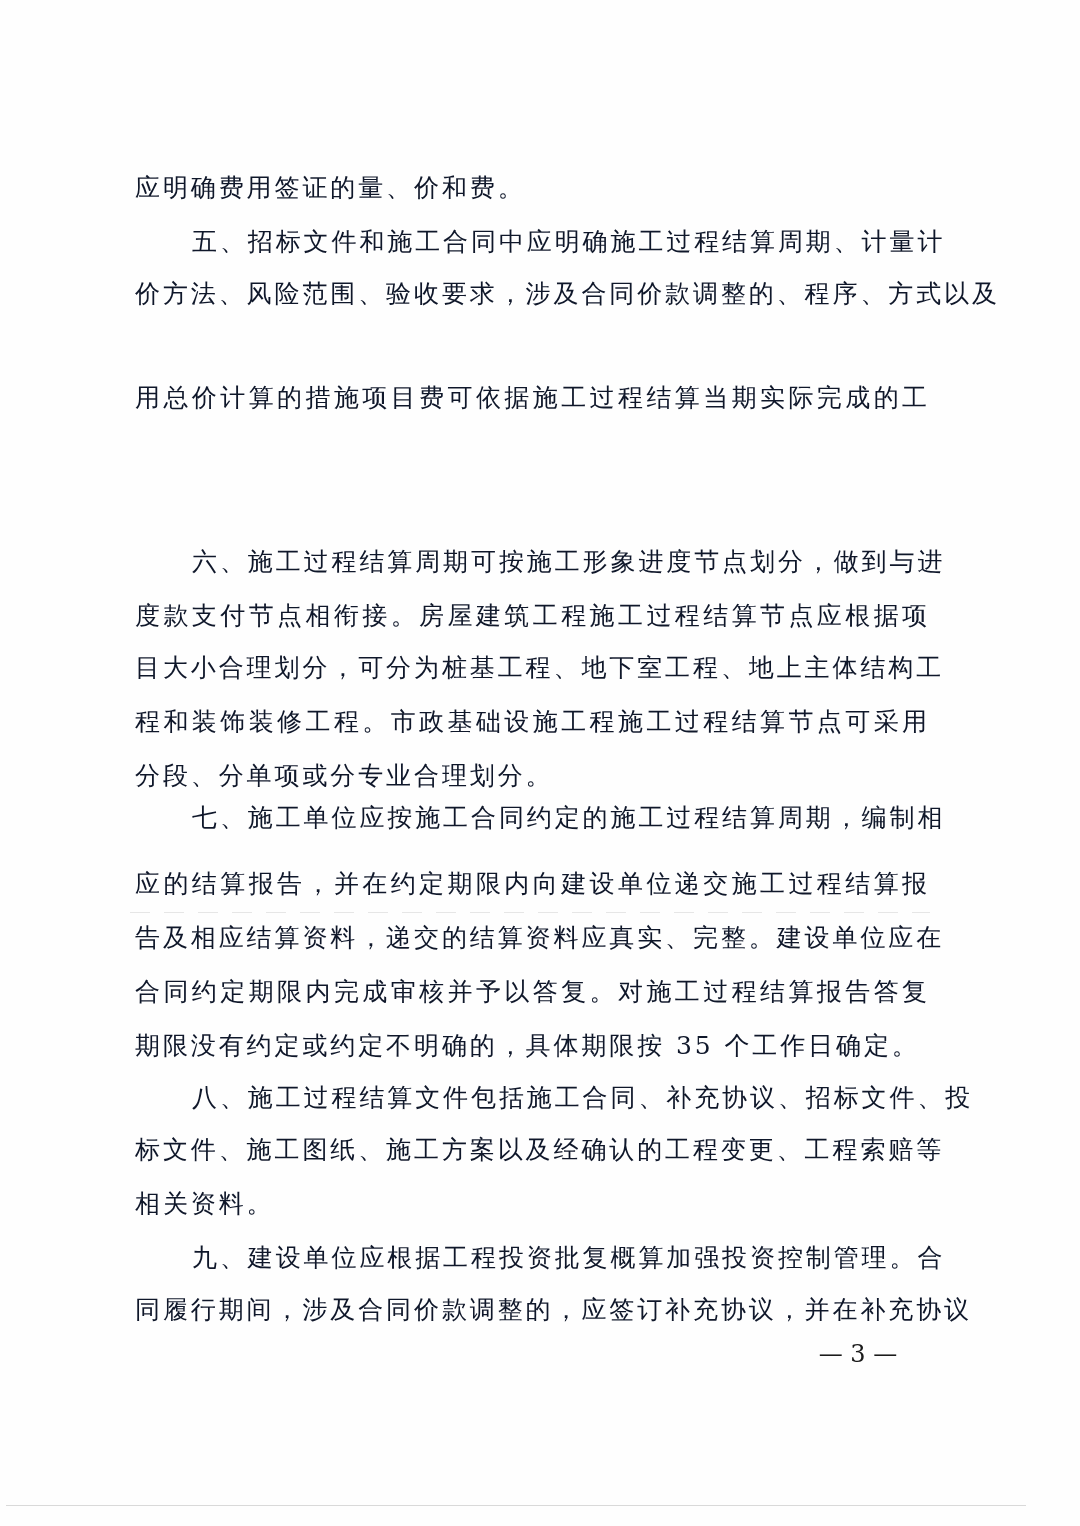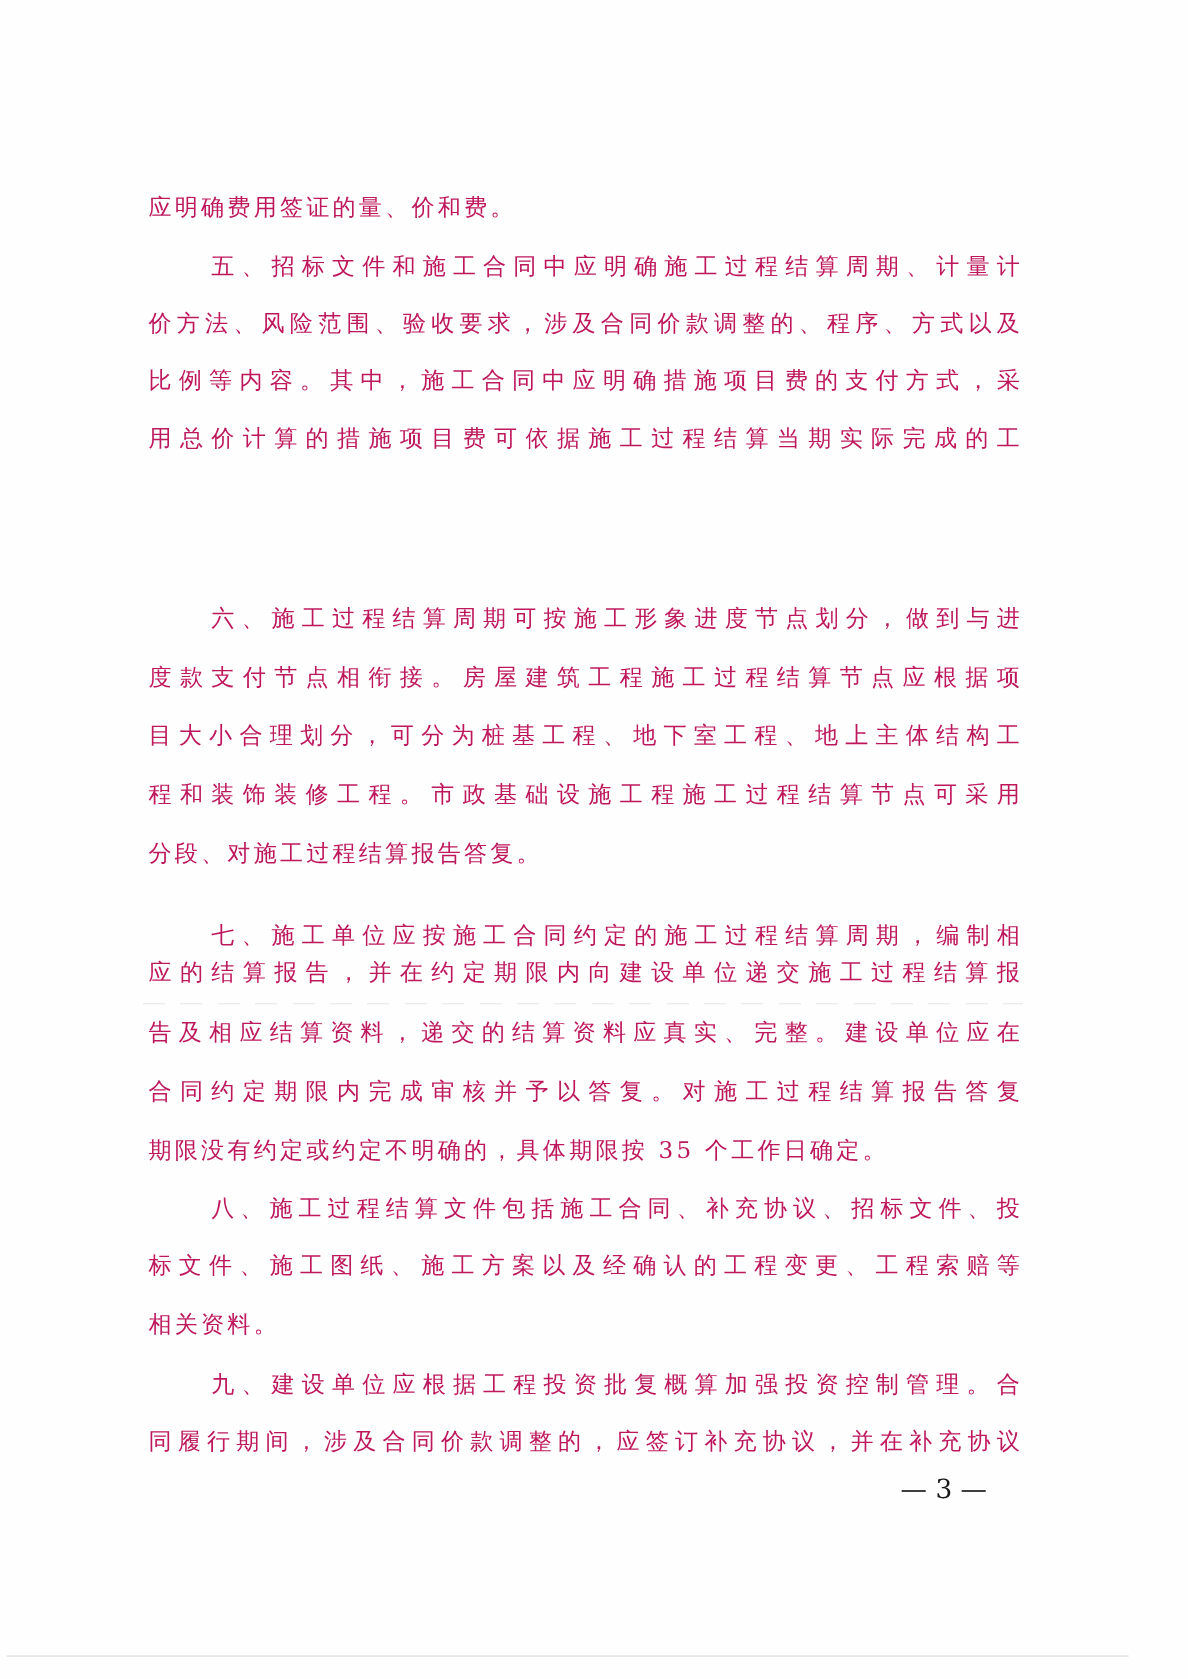--- a/index.html
+++ b/index.html
@@ -4,23 +4,23 @@
 <style>
   html, body { margin: 0; padding: 0; background: #ffffff; }
   body { width: 1080px; height: 1526px; position: relative; overflow: hidden; }
   .page { position: absolute; left: 0; top: 0; width: 1080px; height: 1526px; background: #fefefe; }
   .line {
     position: absolute;
     left: 135px;
     width: 795px;
     height: 40px;
     font-family: "DejaVu Serif", "Liberation Serif", serif;
-    font-size: 21px;
+    font-size: 25px;
     line-height: 40px;
-    color: #be185d;
+    color: #0f172a;
     white-space: nowrap;
     letter-spacing: 2.9px;
     text-align: justify;
     text-align-last: justify;
   }
   .line.last { text-align-last: left; }
   .line.indent { left: 192px; width: 738px; }
   .page-number {
     position: absolute;
     left: 808px; top: 1196px;
@@ -39,30 +39,29 @@
 </style>
 </head>
 <body>
 
 <div class="page">
 
   <div class="line last" style="top:168px">应明确费用签证的量、价和费。</div>
 
   <div class="line indent" style="top:222px">五、招标文件和施工合同中应明确施工过程结算周期、计量计</div>
   <div class="line" style="top:274px">价方法、风险范围、验收要求，涉及合同价款调整的、程序、方式以及</div>
-  <div class="line" style="top:326px">比例等内容。其中，施工合同中应明确措施项目费的支付方式，采</div>
   <div class="line" style="top:378px">用总价计算的措施项目费可依据施工过程结算当期实际完成的工</div>
 
   <div class="line indent" style="top:542px">六、施工过程结算周期可按施工形象进度节点划分，做到与进</div>
   <div class="line" style="top:596px">度款支付节点相衔接。房屋建筑工程施工过程结算节点应根据项</div>
   <div class="line" style="top:648px">目大小合理划分，可分为桩基工程、地下室工程、地上主体结构工</div>
   <div class="line" style="top:702px">程和装饰装修工程。市政基础设施工程施工过程结算节点可采用</div>
-  <div class="line last" style="top:756px">分段、对施工过程结算报告答复。</div>
+  <div class="line last" style="top:756px">分段、分单项或分专业合理划分。</div>
 
-  <div class="line indent" style="top:830px">七、施工单位应按施工合同约定的施工过程结算周期，编制相</div>
+  <div class="line indent" style="top:798px">七、施工单位应按施工合同约定的施工过程结算周期，编制相</div>
   <div class="line" style="top:864px">应的结算报告，并在约定期限内向建设单位递交施工过程结算报</div>
   <div class="scan-dash"></div>
   <div class="line" style="top:918px">告及相应结算资料，递交的结算资料应真实、完整。建设单位应在</div>
   <div class="line" style="top:972px">合同约定期限内完成审核并予以答复。对施工过程结算报告答复</div>
   <div class="line last" style="top:1026px">期限没有约定或约定不明确的，具体期限按 35 个工作日确定。</div>
 
   <div class="line indent" style="top:1078px">八、施工过程结算文件包括施工合同、补充协议、招标文件、投</div>
   <div class="line" style="top:1130px">标文件、施工图纸、施工方案以及经确认的工程变更、工程索赔等</div>
   <div class="line last" style="top:1184px">相关资料。</div>
 

